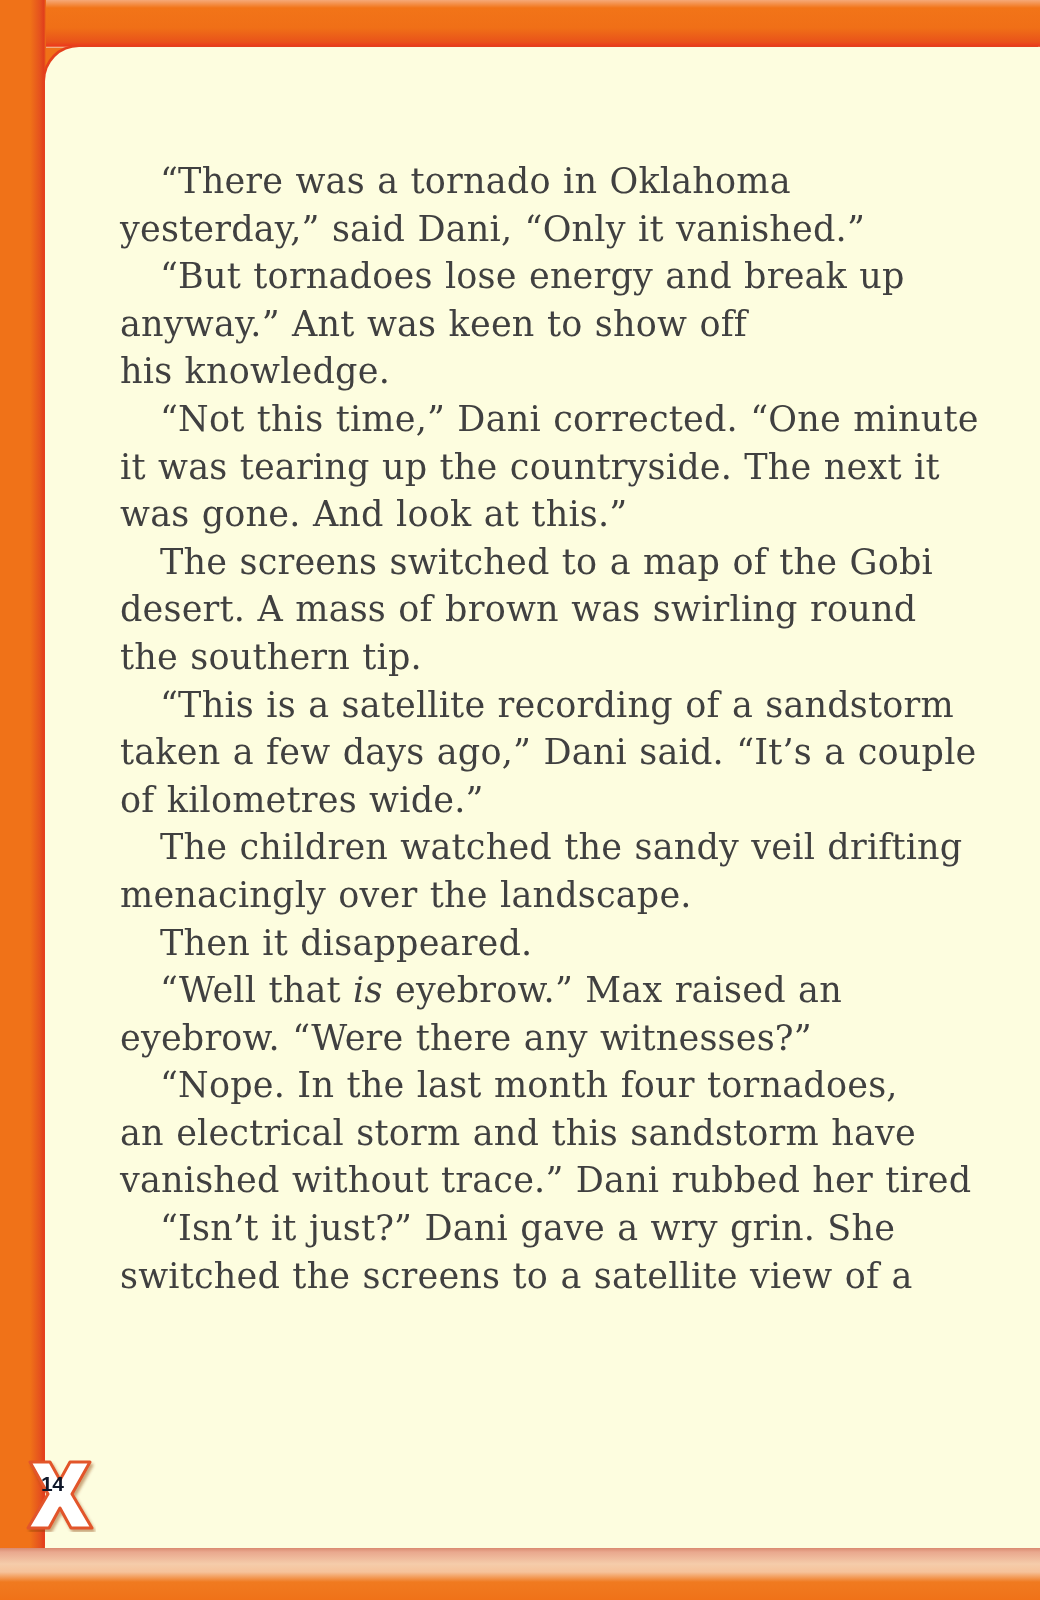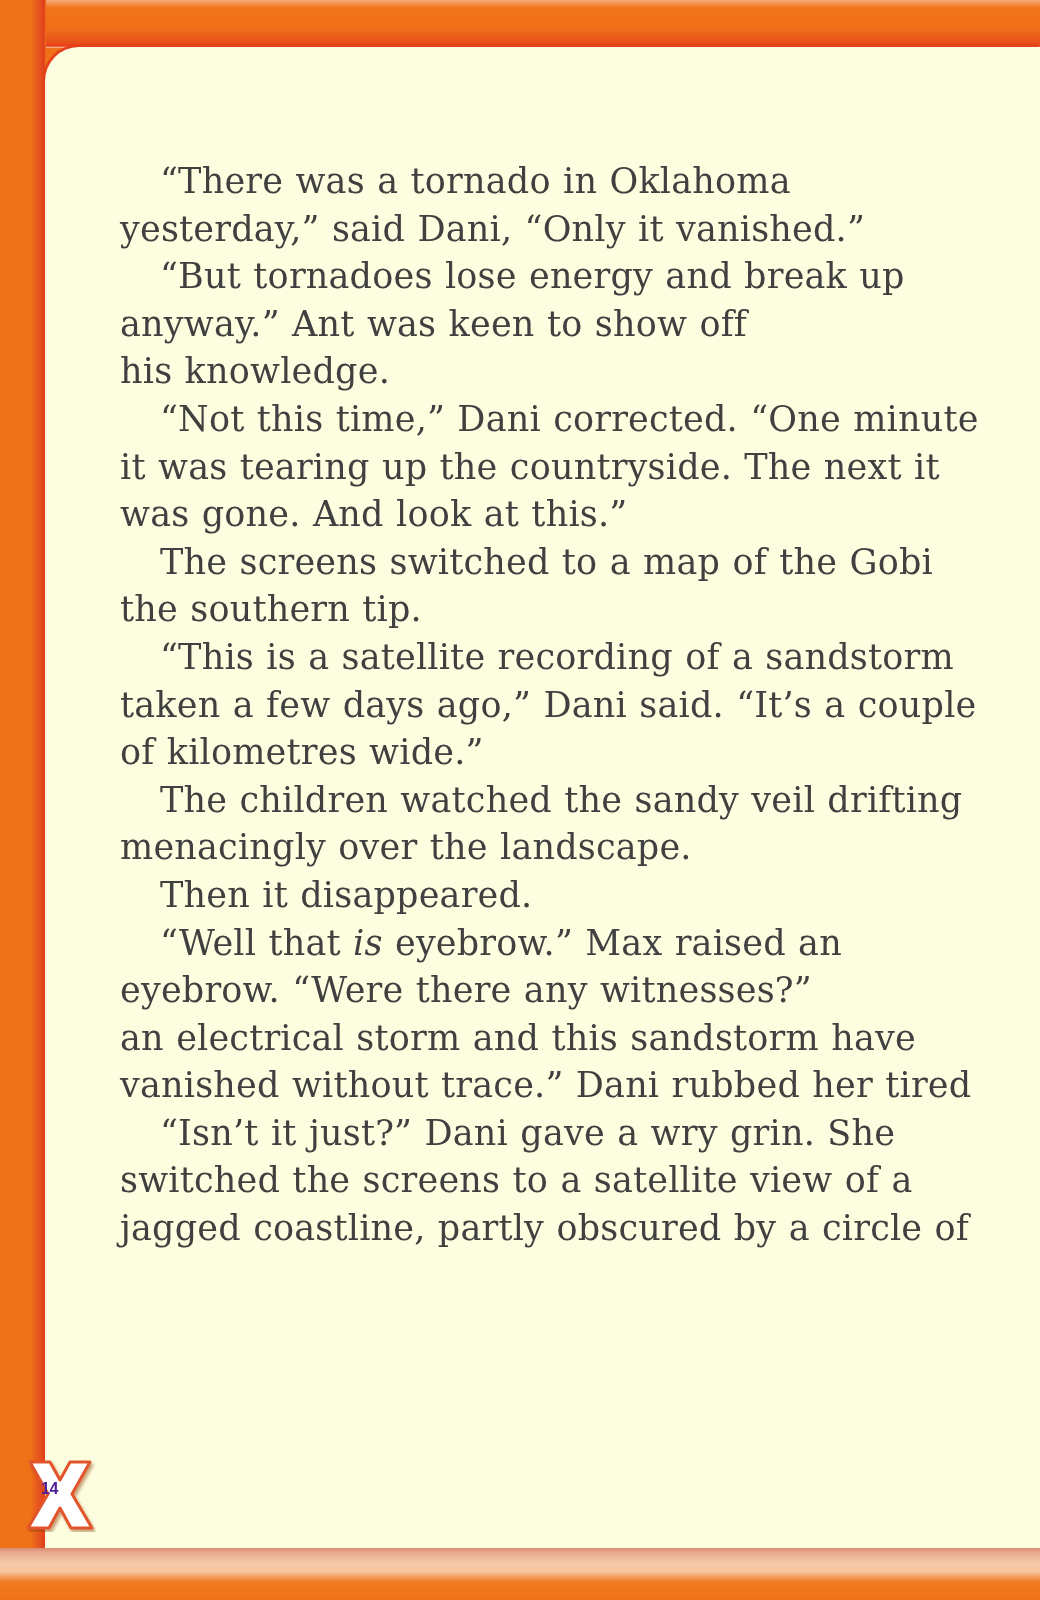--- a/index.html
+++ b/index.html
@@ -46,25 +46,25 @@
     .indent { padding-left: 40px; }
     em { font-style: italic; }
     .badge {
       position: absolute;
       left: 24px; top: 1458px;
       width: 72px; height: 74px;
     }
     .badge svg { position: absolute; left: 0; top: 0; }
     .page-number {
       position: absolute;
-      left: 17px; top: 22px;
+      left: 17px; top: 14px;
       font-family: "Liberation Sans", "DejaVu Sans", sans-serif;
       font-weight: bold;
-      font-size: 16px;
-      color: #4c1d95;
+      font-size: 21px;
+      color: #0f172a;
       letter-spacing: -0.5px;
     }
   </style>
 </head>
 <body>
 
 <div class="top-band"></div>
 <div class="left-band"></div>
 <div class="bottom-band"></div>
 
@@ -73,34 +73,35 @@
 <div class="text-block">
   <span class="line indent">“There was a tornado in Oklahoma</span>
   <span class="line">yesterday,” said Dani, “Only it vanished.”</span>
   <span class="line indent">“But tornadoes lose energy and break up</span>
   <span class="line">anyway.” Ant was keen to show off</span>
   <span class="line">his knowledge.</span>
   <span class="line indent">“Not this time,” Dani corrected. “One minute</span>
   <span class="line">it was tearing up the countryside. The next it</span>
   <span class="line">was gone. And look at this.”</span>
   <span class="line indent">The screens switched to a map of the Gobi</span>
+  <span class="line">desert. A mass of brown was swirling round</span>
   <span class="line">the southern tip.</span>
   <span class="line indent">“This is a satellite recording of a sandstorm</span>
   <span class="line">taken a few days ago,” Dani said. “It’s a couple</span>
   <span class="line">of kilometres wide.”</span>
   <span class="line indent">The children watched the sandy veil drifting</span>
   <span class="line">menacingly over the landscape.</span>
   <span class="line indent">Then it disappeared.</span>
   <span class="line indent"><span>“Well that </span><em>is</em><span> eyebrow.” Max raised an</span></span>
   <span class="line">eyebrow. “Were there any witnesses?”</span>
+  <span class="line indent">“Nope. In the last month four tornadoes,</span>
   <span class="line">an electrical storm and this sandstorm have</span>
   <span class="line">vanished without trace.” Dani rubbed her tired</span>
   <span class="line indent">“Isn’t it just?” Dani gave a wry grin. She</span>
   <span class="line">switched the screens to a satellite view of a</span>
-  <span class="line">jagged coastline, partly obscured by a circle of</span>
 </div>
 
 <div class="badge">
   <svg width="72" height="74" viewBox="0 0 72 74">
     <defs>
       <filter id="sh" x="-20%" y="-20%" width="140%" height="140%">
         <feDropShadow dx="2" dy="3" stdDeviation="1.5" flood-color="#8a3a10" flood-opacity="0.45"></feDropShadow>
       </filter>
     </defs>
     <path filter="url(#sh)" d="M6 4 L26 4 L36 22 L46 4 L66 4 L48 36 L68 70 L47 70 L36 50 L25 70 L4 70 L24 36 Z" fill="#ffffff" stroke="#e2542a" stroke-width="3" stroke-linejoin="round"></path>

